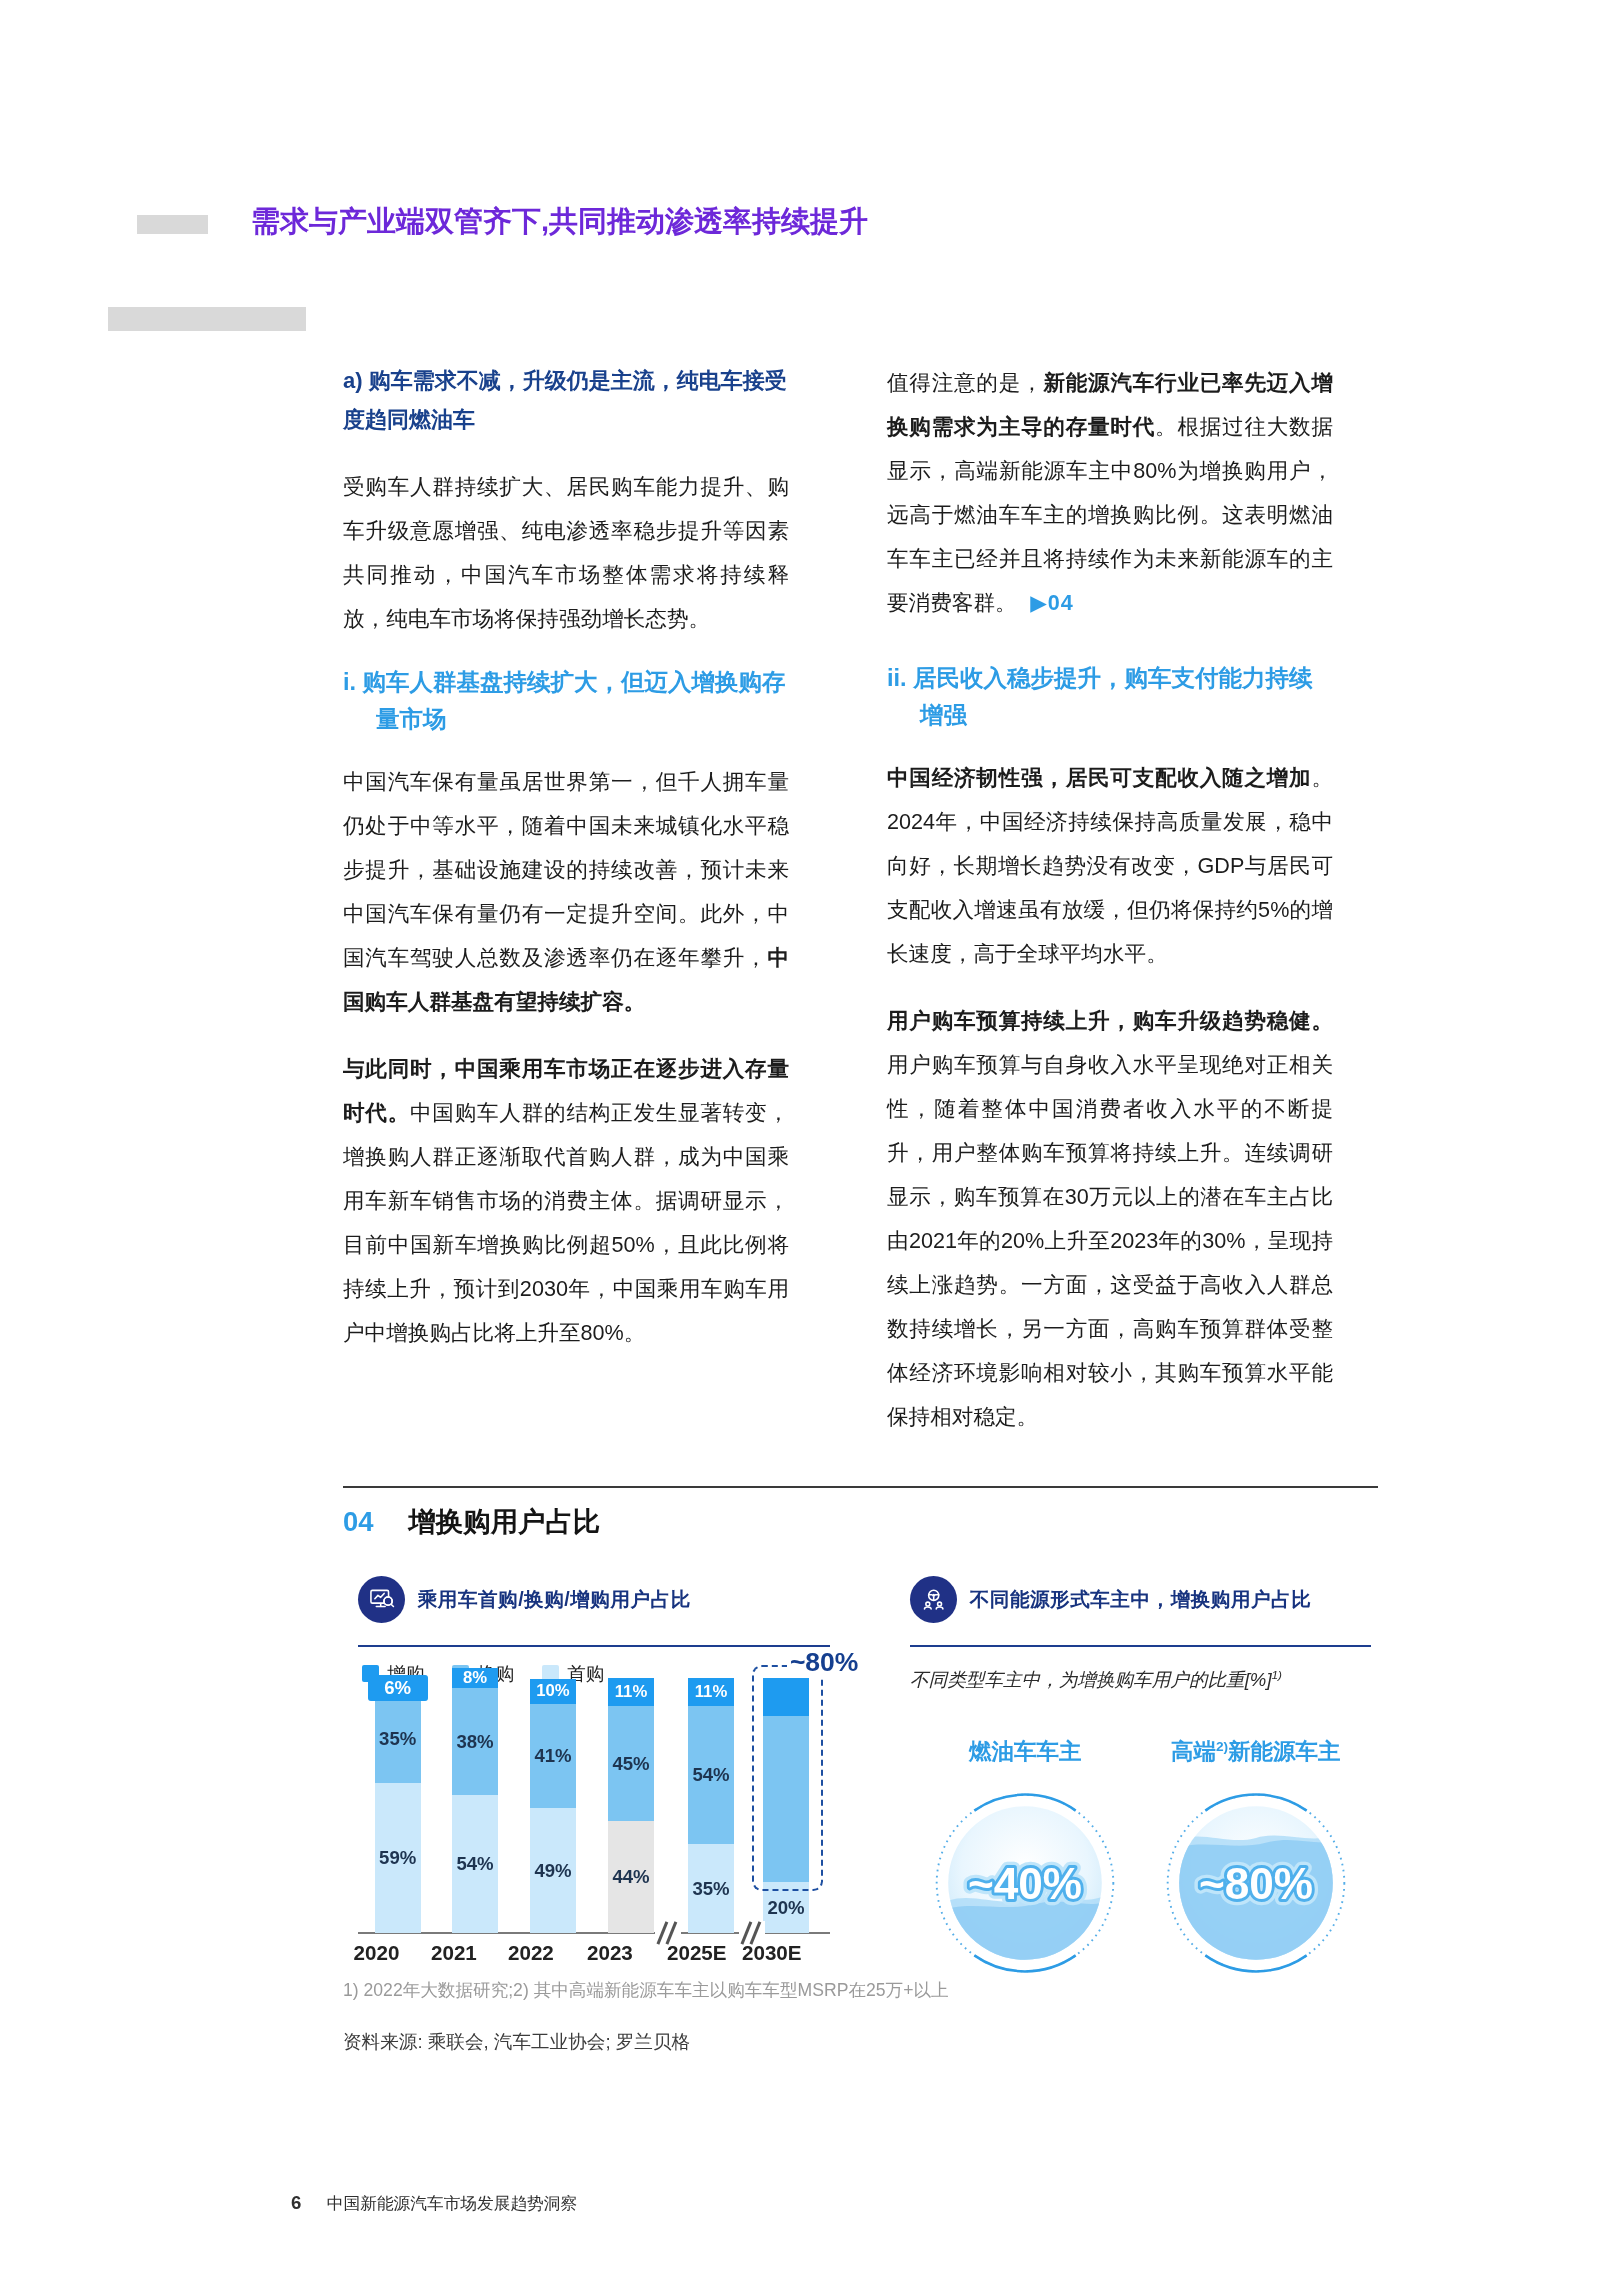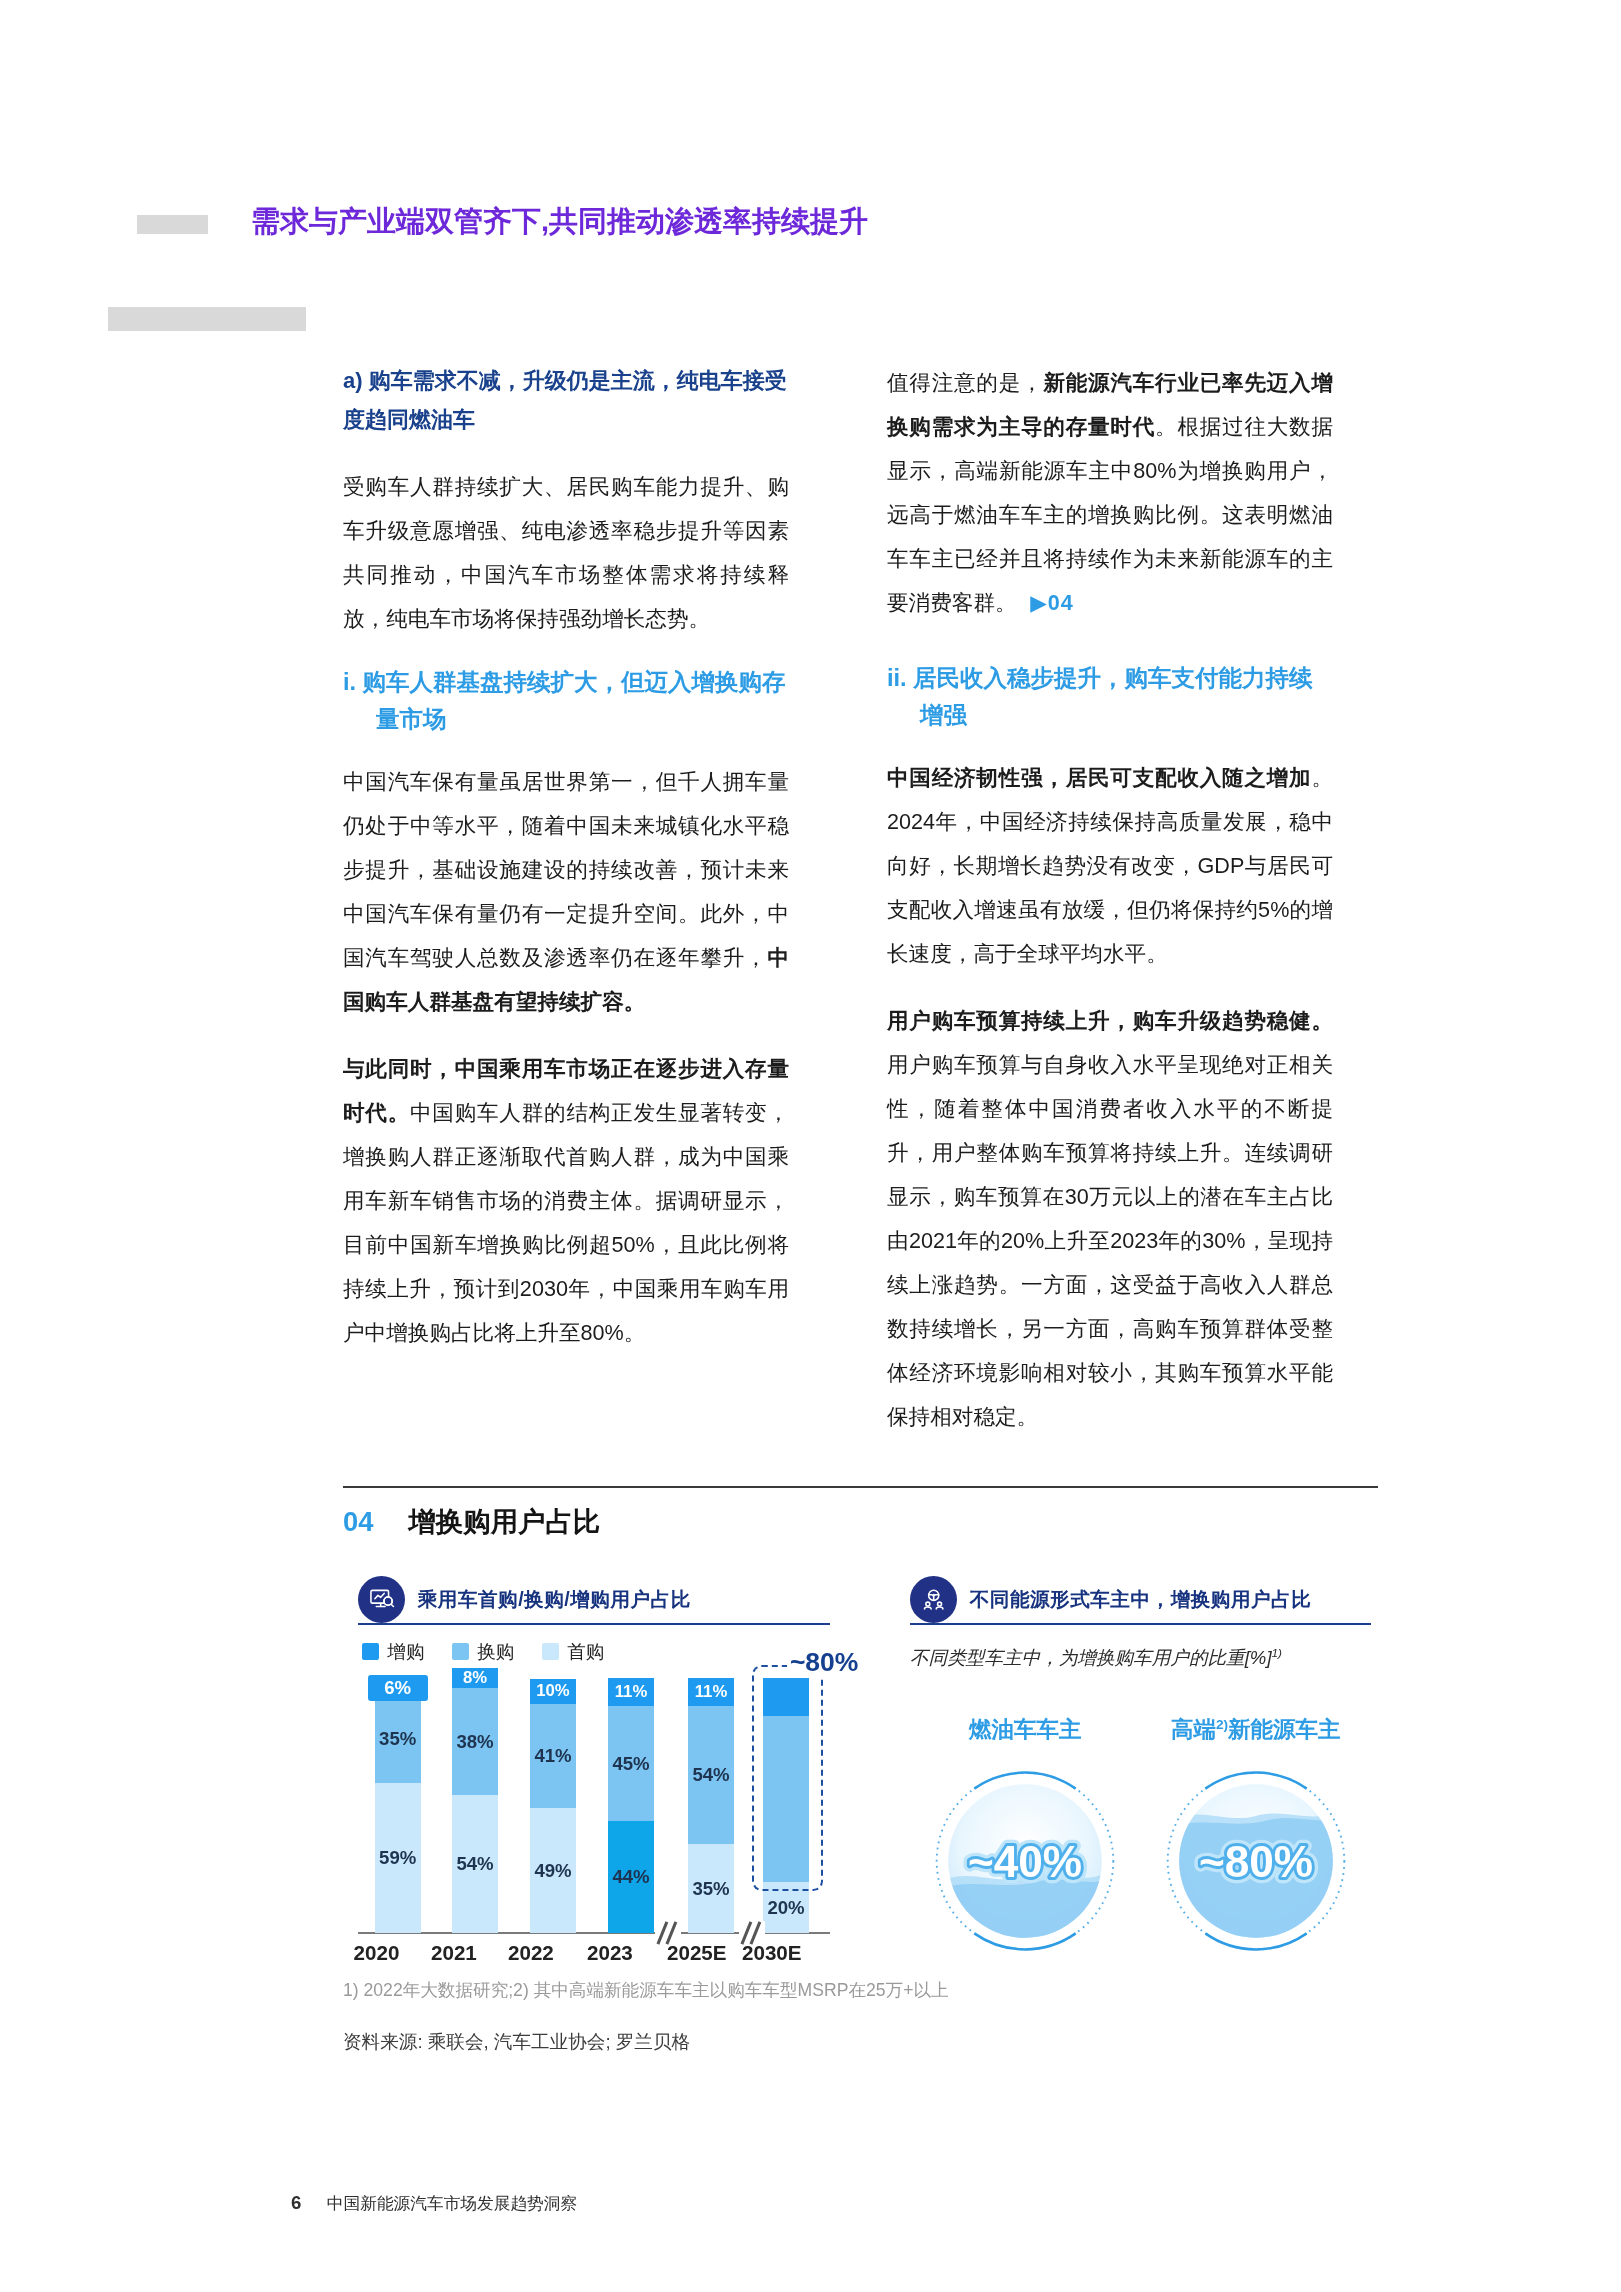--- a/index.html
+++ b/index.html
@@ -33,21 +33,21 @@
   
   .divider  { position:absolute; left:343px; top:1486px; width:1035px; height:2px; background:#3a3a3a; }
   .fig-head { position:absolute; left:343px; top:1504px; font-size:27.4px; font-weight:bold; }
   .fig-num  { color:#2D9CE5; margin-right:35px; }
   .fig-title{ color:#141414; }
 
   .panel { position:absolute; top:1576px; }
   .panel-bar   { left:358px;  width:472px; }
   .panel-gauge { left:910px;  width:461px; }
   .panel-header { display:flex; align-items:center; gap:12.7px;
-                  border-bottom:2.9px solid #1D3E8F; padding-bottom:0; }
+                  border-bottom:2.9px solid #1D3E8F; padding-bottom:22px; }
   .icon-circle { width:47px; height:47px; border-radius:50%; background:#203186;
                  display:flex; align-items:center; justify-content:center; flex:0 0 auto; }
   .panel-title { font-size:19.6px; font-weight:bold; color:#17337F; letter-spacing:0.5px; }
 
   .legend { display:flex; gap:27.4px; margin:13.7px 0 0 3.9px; align-items:center; }
   .legend-item { display:flex; align-items:center; gap:7.8px; font-size:18.6px; color:#222; }
   .legend-swatch { width:17.6px; height:17.6px; border-radius:2px; }
 
   .plot { position:absolute; left:358px; top:1678px; width:472px; height:255px; }
   .axis { position:absolute; left:0; right:0; bottom:-1px; height:2px; background:#7a7a7a; }
@@ -191,21 +191,21 @@
         </div>
       </div>
       <div class="xlabel" style="left: 150px;">2022</div>
       <div class="bar" style="left: 250px;">
         <div class="seg" style="height: 28px; background: rgb(30, 155, 240);">
           <div class="seg-label-top">11%</div>
         </div>
         <div class="seg" style="height: 115px; background: rgb(124, 197, 242);">
           <div class="seg-label-dark">45%</div>
         </div>
-        <div class="seg" style="height: 112px; background: #0ea5e9;">
+        <div class="seg" style="height: 112px; background: #e5e5e5;">
           <div class="seg-label-dark">44%</div>
         </div>
       </div>
       <div class="xlabel" style="left: 229px;">2023</div>
       <div class="bar" style="left: 330px;">
         <div class="seg" style="height: 28px; background: rgb(30, 155, 240);">
           <div class="seg-label-top">11%</div>
         </div>
         <div class="seg" style="height: 138px; background: rgb(124, 197, 242);">
           <div class="seg-label-dark">54%</div>

